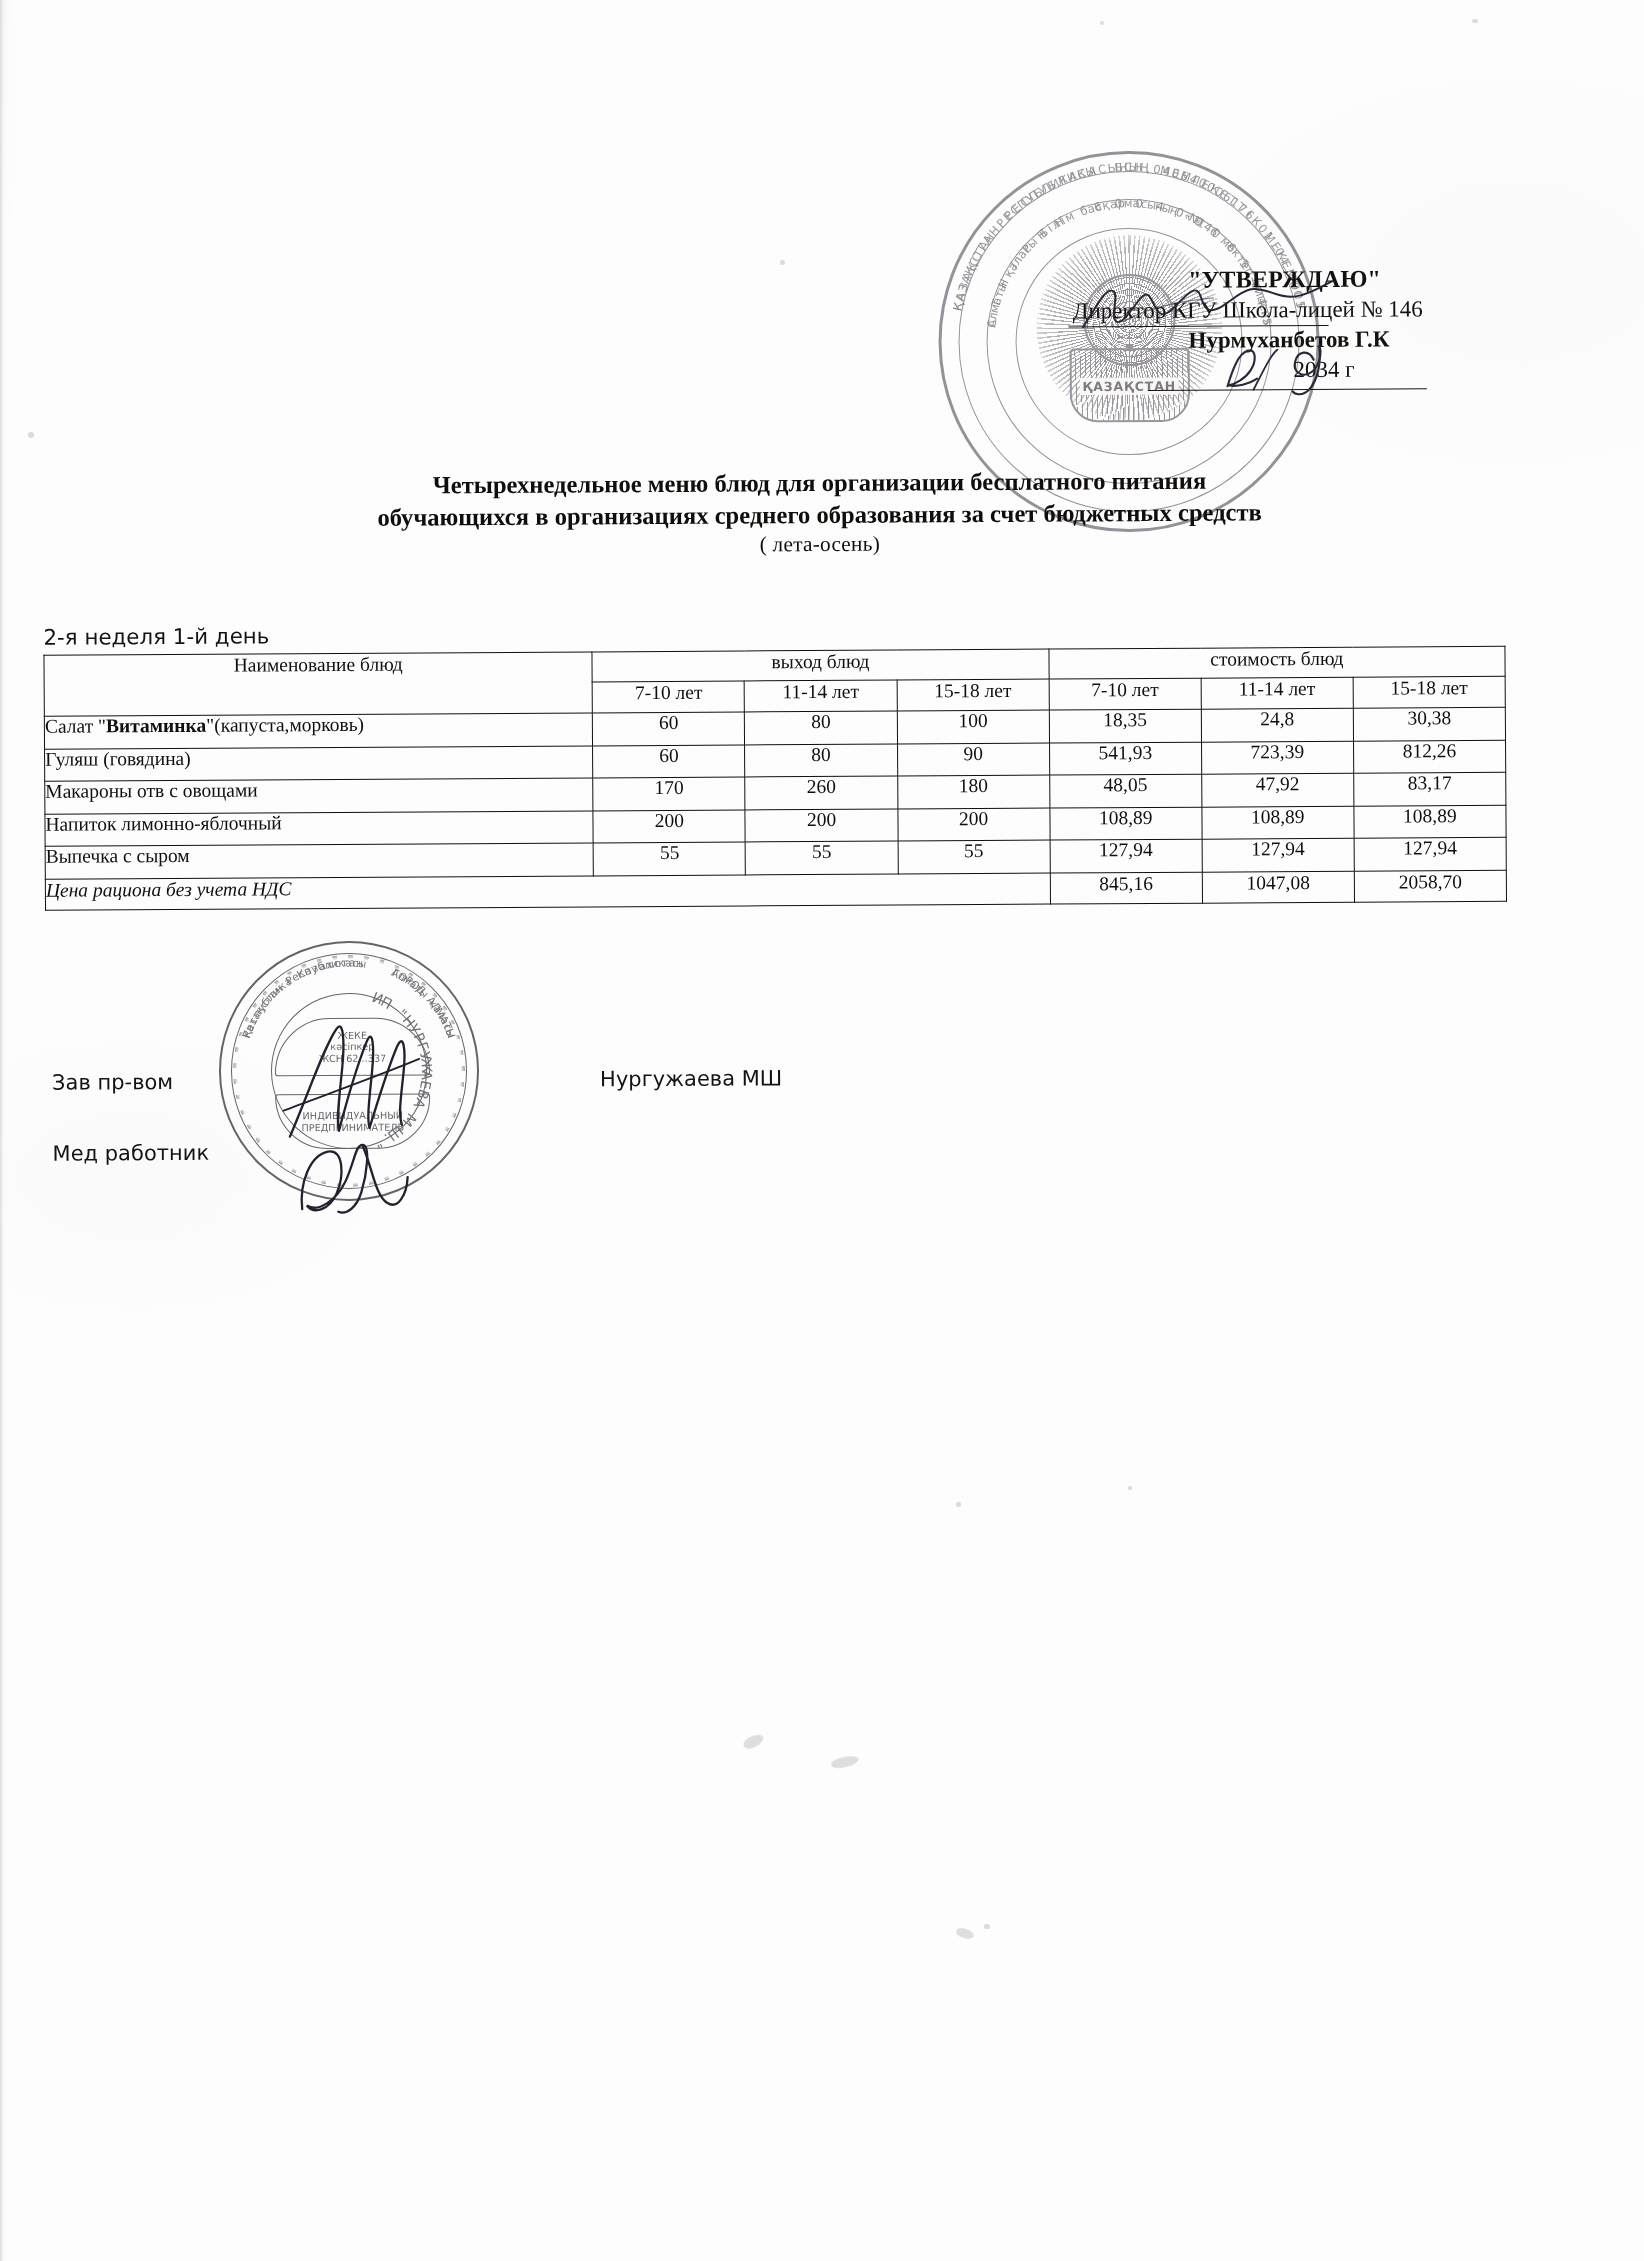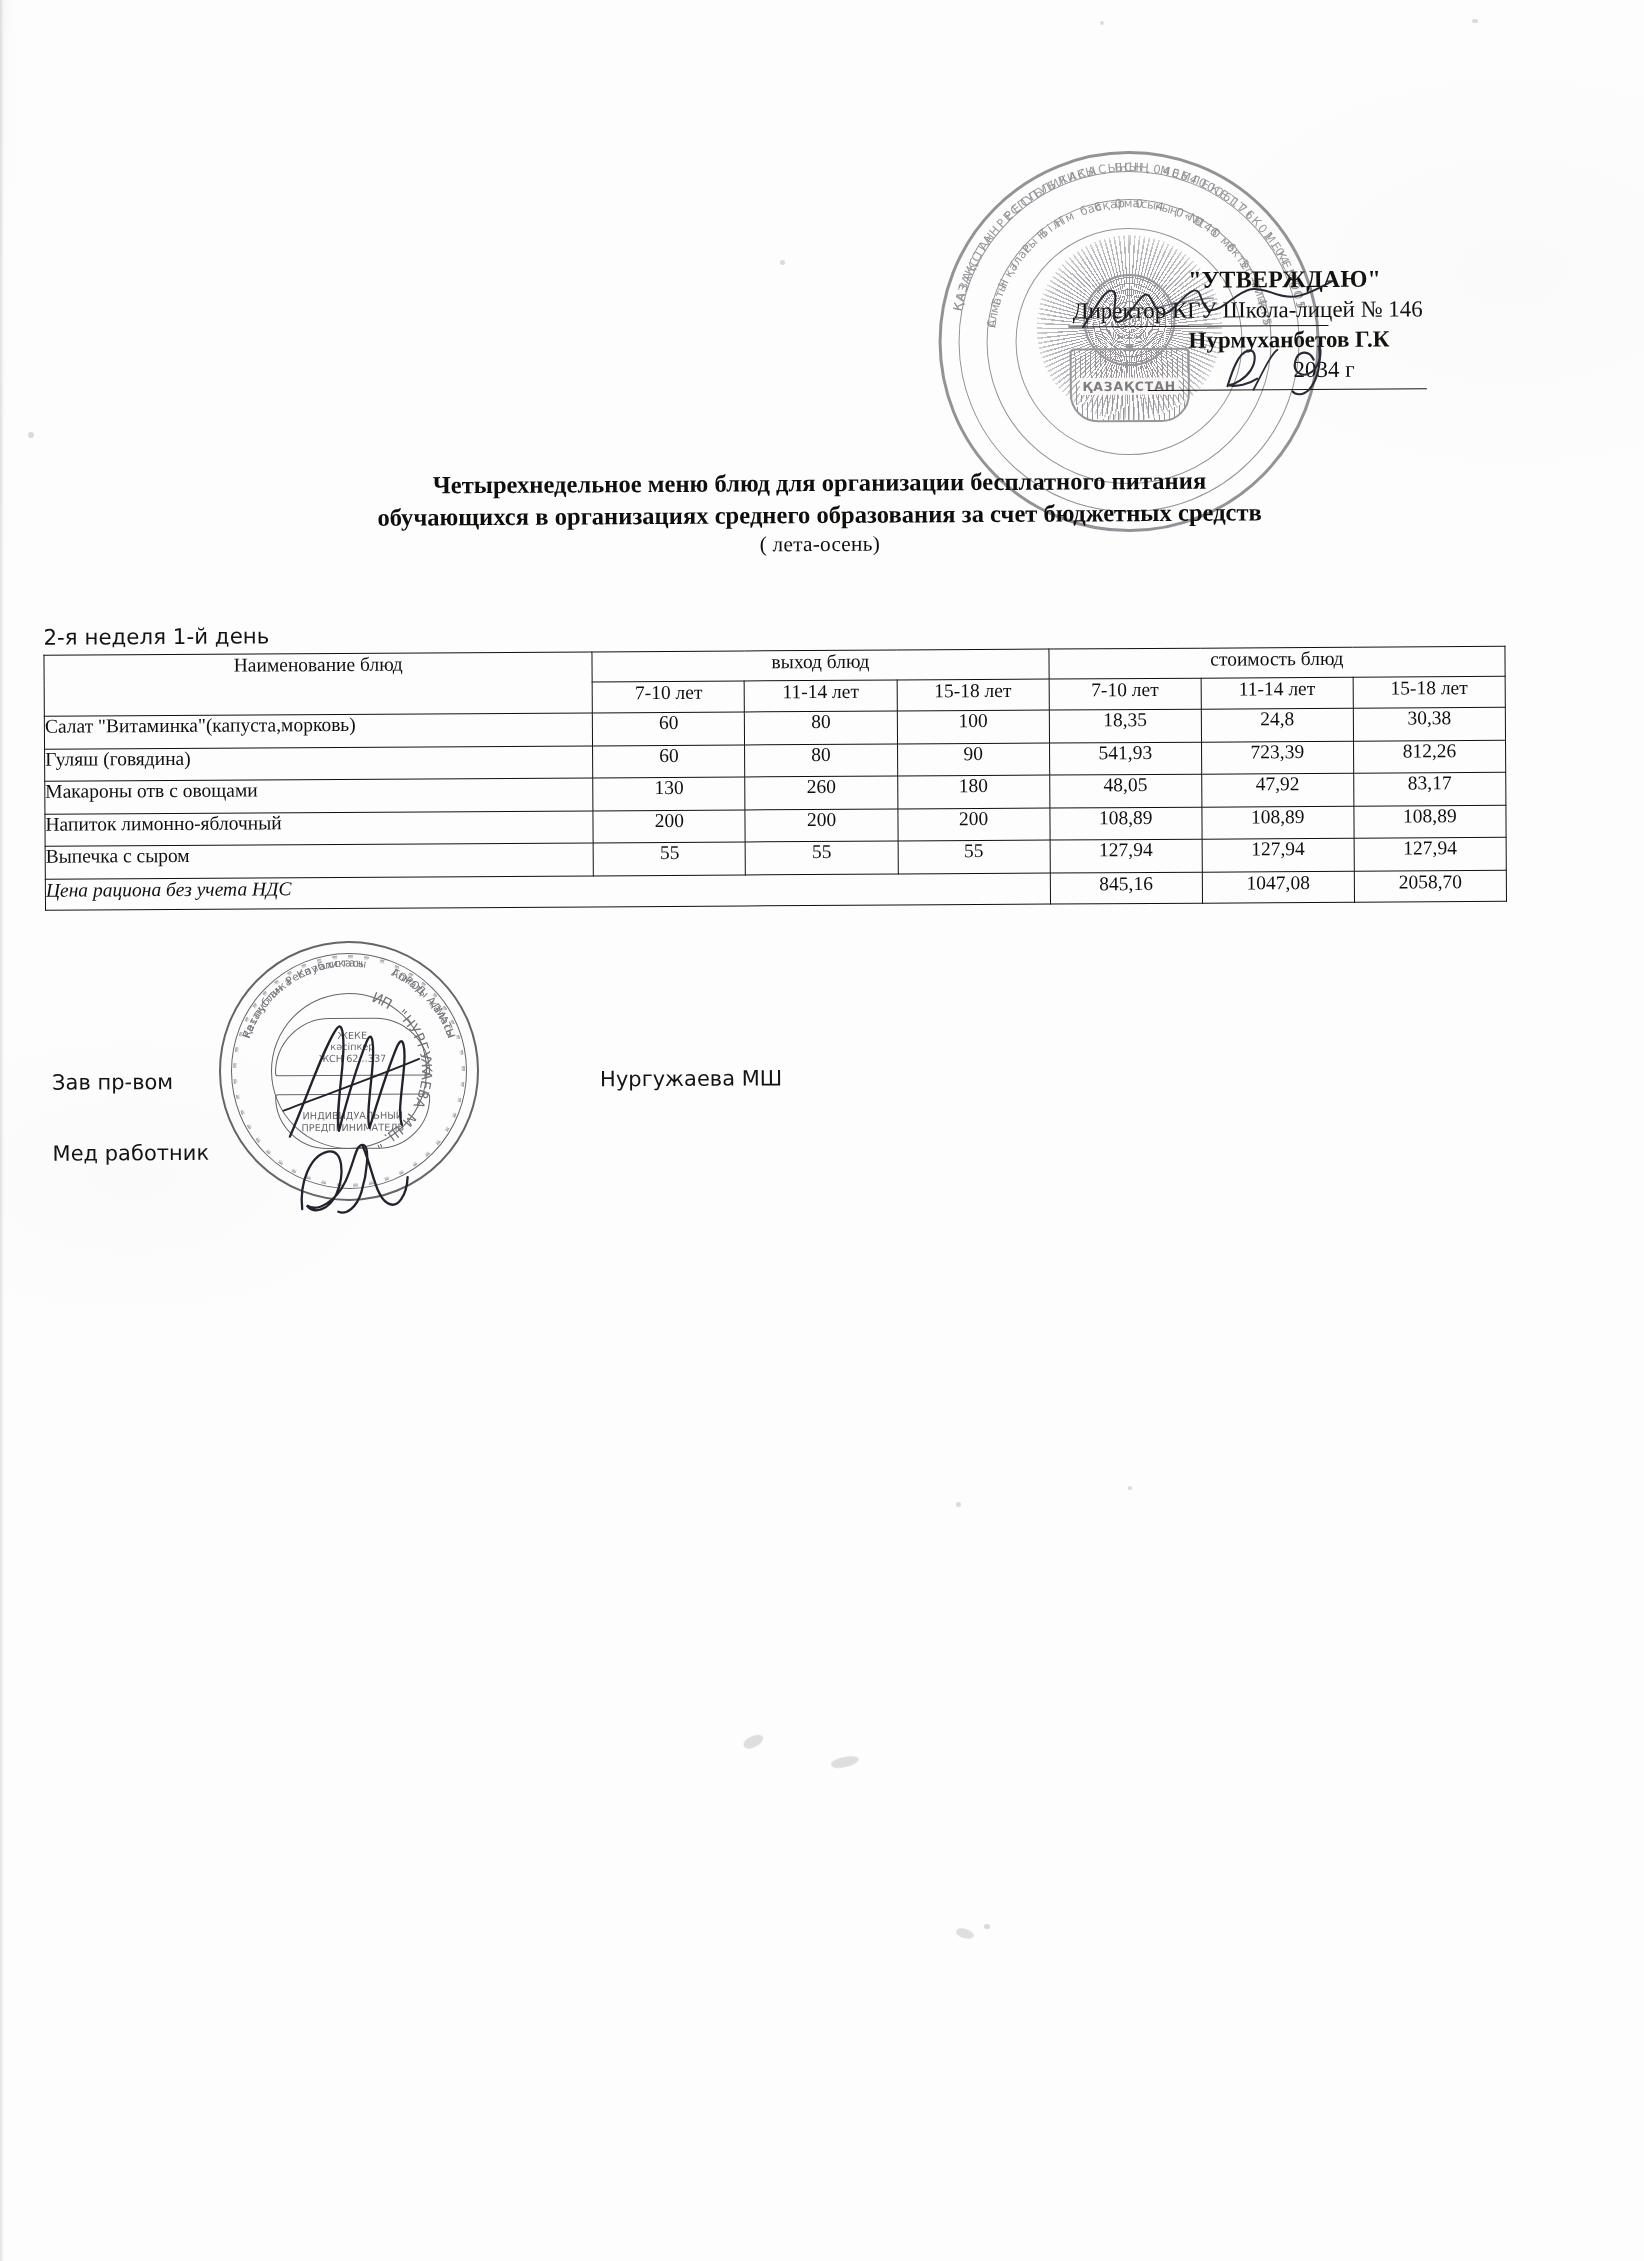--- a/index.html
+++ b/index.html
@@ -105,21 +105,21 @@
   table.menu td,table.menu th{
     border:1.4px solid #131110;padding:0;font-weight:normal;
     font-size:19.5px;vertical-align:top;}
   .c-name{width:548px;}
   .c-num{width:152px;}
   th.grp{height:29px;text-align:center;font-size:20.4px;vertical-align:middle;}
   th.name-h{text-align:center;font-size:21.4px;vertical-align:middle;}
   th.age{text-align:center;font-size:19px;height:30px;vertical-align:middle;}
   td.dish{vertical-align:bottom;padding:0 0 1.4px 3.7px;font-size:20px;line-height:1.02;
     white-space:nowrap;}
-  td.dish b{font-weight:normal;}
+  td.dish b{font-weight:bold;}
   td.val{text-align:center;vertical-align:top;padding-top:0.5px;font-size:20px;line-height:1.04;}
   tr.body-row{height:32.5px;}
   tr.total-row td{height:30px;}
   td.total-label{vertical-align:bottom;padding:0 0 1.9px 3.7px;font-style:italic;font-size:19.5px;}
   td.total-val{text-align:center;vertical-align:top;font-weight:bold;font-size:20px;padding-top:0.5px;}
 
   
   .sigs{position:absolute;left:51px;top:1068px;
     font-family:"DejaVu Sans",sans-serif;font-size:21px;color:#151311;line-height:1;}
   .sigs .r1{position:absolute;left:0;top:0;white-space:nowrap;}
@@ -416,21 +416,21 @@
             <td class="dish">Гуляш (говядина)</td>
             <td class="val">60</td>
             <td class="val">80</td>
             <td class="val">90</td>
             <td class="val">541,93</td>
             <td class="val">723,39</td>
             <td class="val">812,26</td>
           </tr>
           <tr class="body-row">
             <td class="dish">Макароны отв с овощами</td>
-            <td class="val">130</td>
+            <td class="val">170</td>
             <td class="val">260</td>
             <td class="val">180</td>
             <td class="val">48,05</td>
             <td class="val">47,92</td>
             <td class="val">83,17</td>
           </tr>
           <tr class="body-row">
             <td class="dish">Напиток лимонно-яблочный</td>
             <td class="val">200</td>
             <td class="val">200</td>

